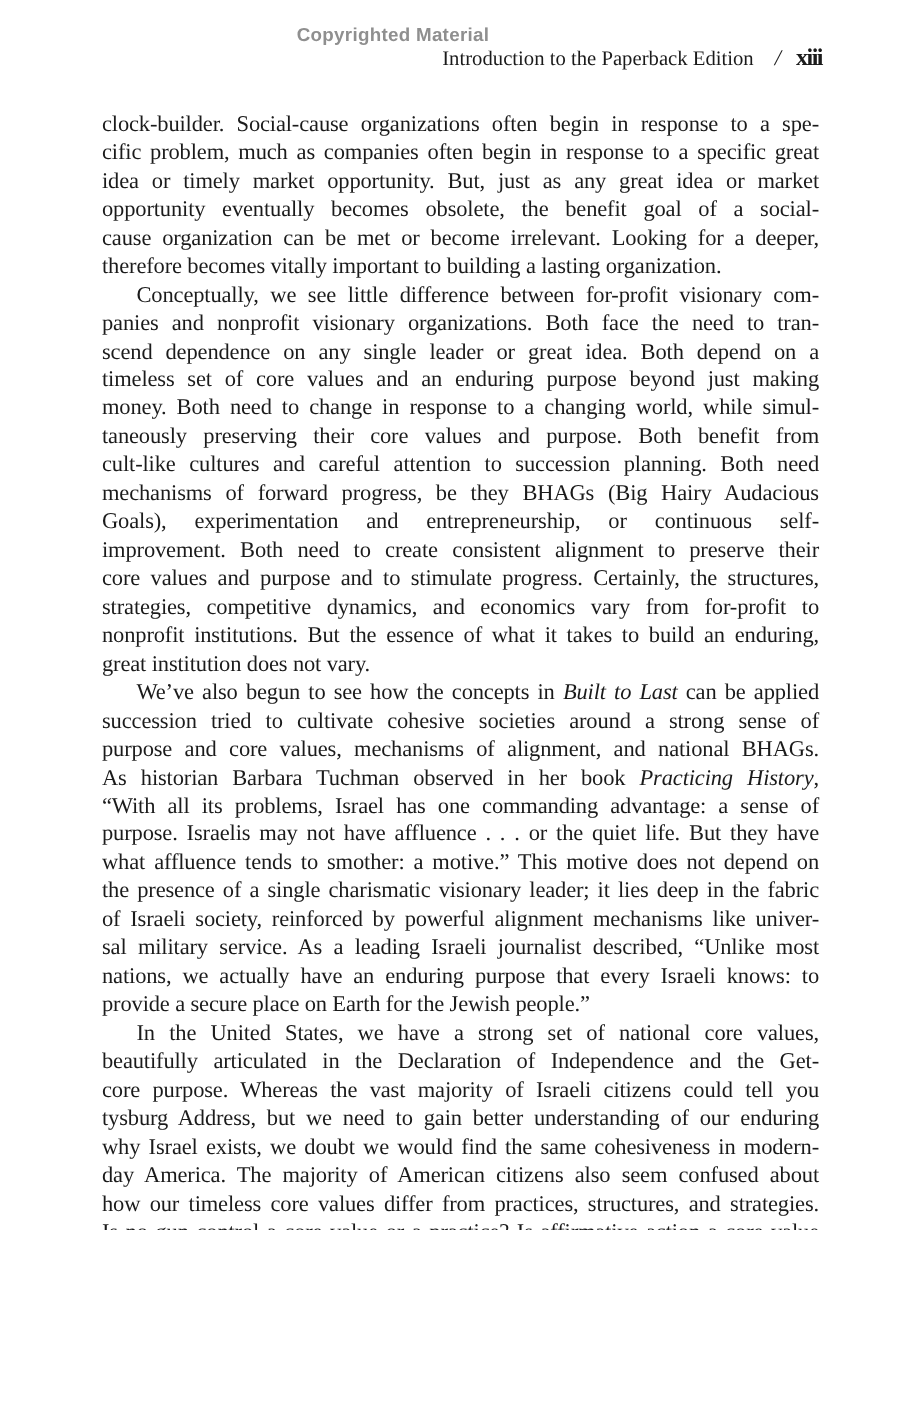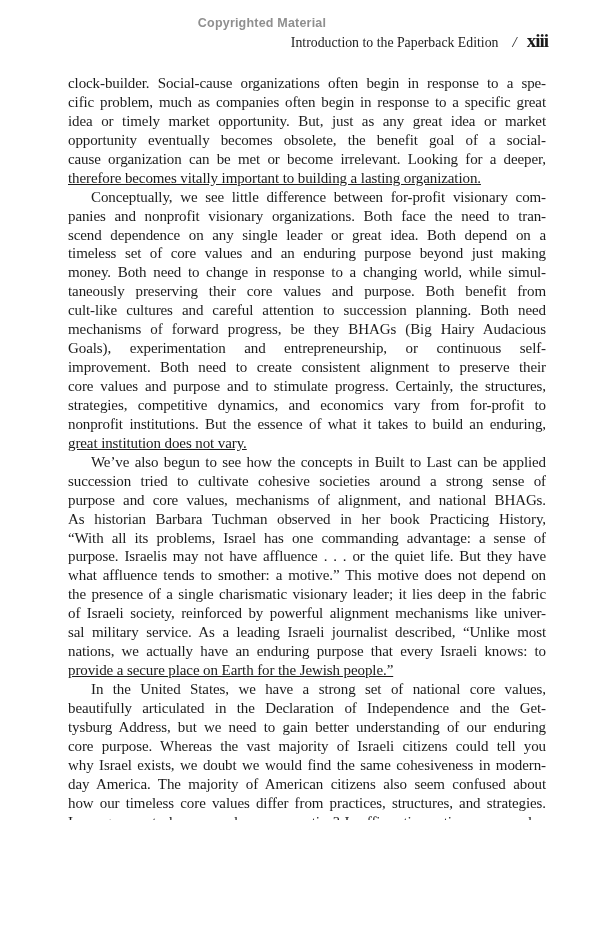--- a/index.html
+++ b/index.html
@@ -37,42 +37,42 @@
     white-space: nowrap;
   }
   .running-head .sep {
     display: inline-block;
     margin: 0 10px 0 14px;
     font-size: 15px;
     font-style: italic;
   }
   .running-head .pagenum {
     font-weight: 700;
-    font-size: 19px;
+    font-size: 16px;
     letter-spacing: -1px;
   }
   .text-block {
     position: absolute;
     left: 68px;
     top: 74px;
     width: 478px;
     font-size: 15px;
     line-height: 18.95px;
     letter-spacing: -0.1px;
     color: var(--ink);
   }
   .line {
     text-align: justify;
     text-align-last: justify;
     height: 18.95px;
     overflow: visible;
   }
   .line.indent { text-indent: 23px; }
-  .line.para-end { text-align-last: left; text-decoration: underline; }
-  .em { }
+  .line.para-end { text-align-last: left; }
+  .em { font-style: italic; }
 </style>
 </head>
 <body>
 
 <div class="page">
 
   <div class="copyright top">Copyrighted Material</div>
 
   <div class="running-head">
     <span>Introduction to the Paperback Edition</span><span class="sep">/</span><span class="pagenum">xiii</span>
@@ -106,22 +106,22 @@
       <div class="line"><span>“With all its problems, Israel has one commanding advantage: a sense of</span></div>
       <div class="line"><span>purpose. Israelis may not have affluence . . . or the quiet life. But they have</span></div>
       <div class="line"><span>what affluence tends to smother: a motive.” This motive does not depend on</span></div>
       <div class="line"><span>the presence of a single charismatic visionary leader; it lies deep in the fabric</span></div>
       <div class="line"><span>of Israeli society, reinforced by powerful alignment mechanisms like univer-</span></div>
       <div class="line"><span>sal military service. As a leading Israeli journalist described, “Unlike most</span></div>
       <div class="line"><span>nations, we actually have an enduring purpose that every Israeli knows: to</span></div>
       <div class="line para-end"><span>provide a secure place on Earth for the Jewish people.”</span></div>
       <div class="line indent"><span>In the United States, we have a strong set of national core values,</span></div>
       <div class="line"><span>beautifully articulated in the Declaration of Independence and the Get-</span></div>
+      <div class="line"><span>core purpose. Whereas the vast majority of Israeli citizens could tell you</span></div>
       <div class="line"><span>tysburg Address, but we need to gain better understanding of our enduring</span></div>
-      <div class="line"><span>core purpose. Whereas the vast majority of Israeli citizens could tell you</span></div>
       <div class="line"><span>why Israel exists, we doubt we would find the same cohesiveness in modern-</span></div>
       <div class="line"><span>day America. The majority of American citizens also seem confused about</span></div>
       <div class="line"><span>how our timeless core values differ from practices, structures, and strategies.</span></div>
       <div class="line"><span>Is no gun control a core value or a practice? Is affirmative action a core value</span></div>
     </div>
 
   <div class="copyright bottom">Copyrighted Material</div>
 
 </div>
 

